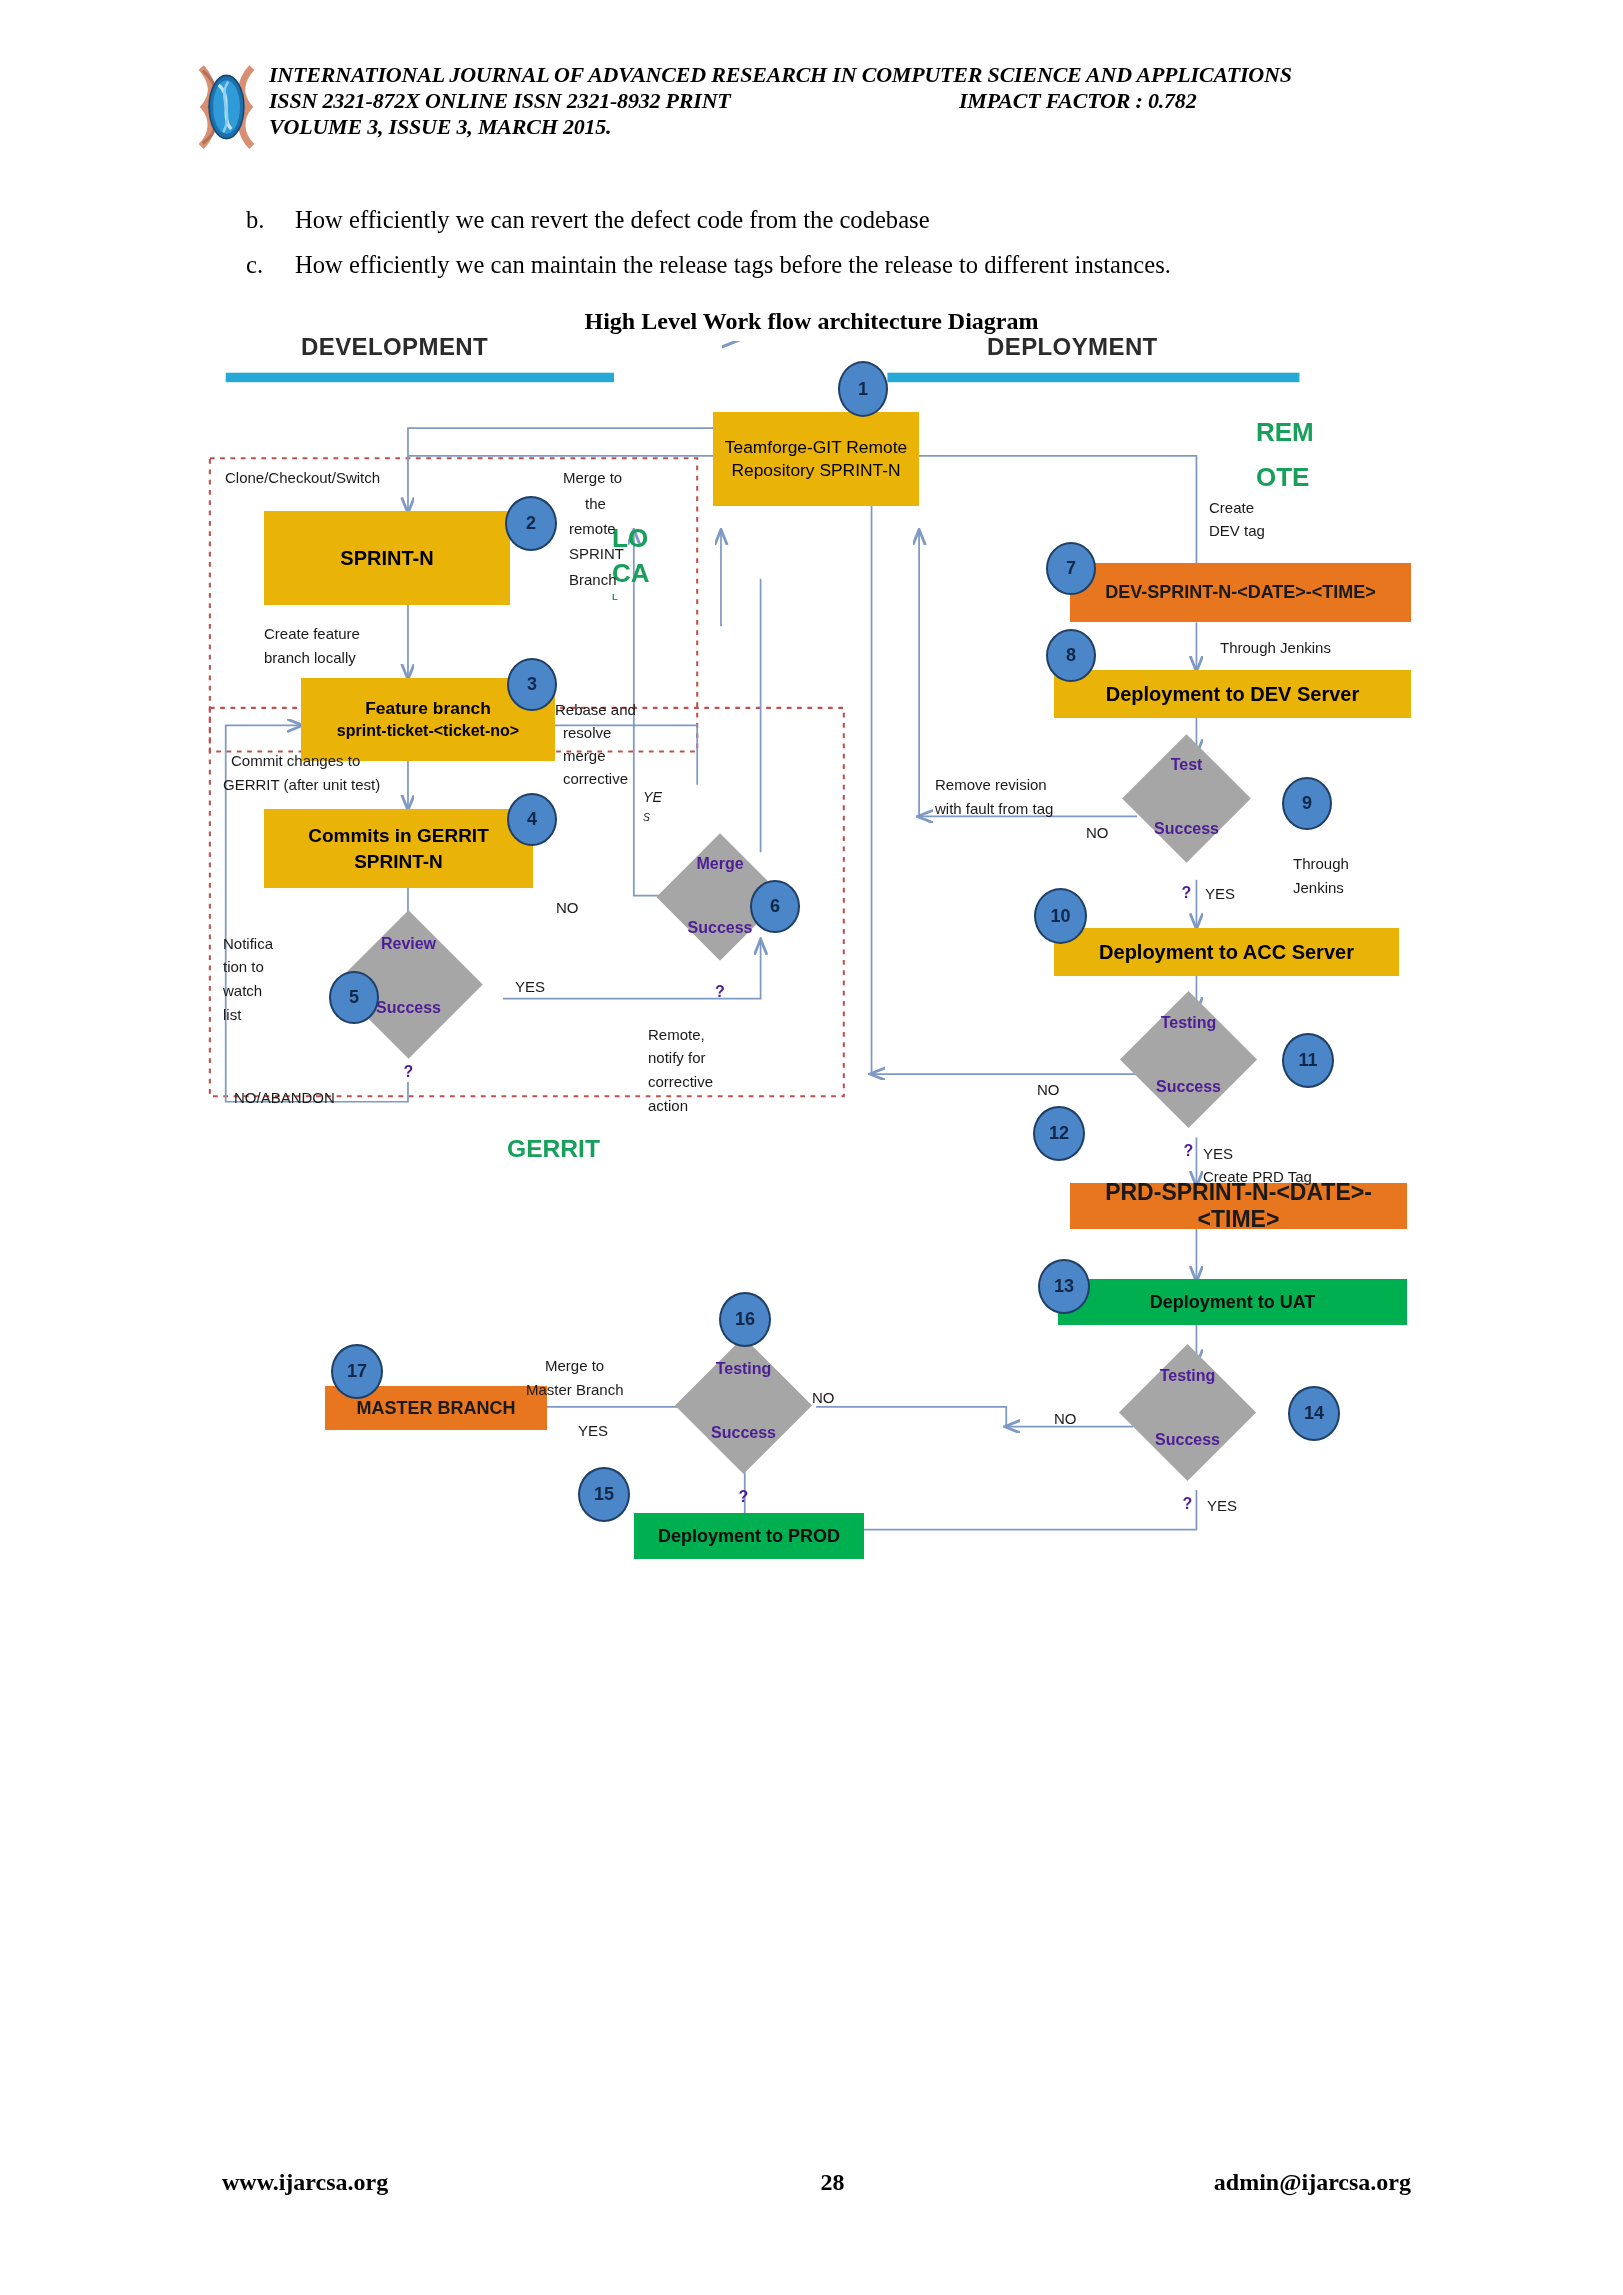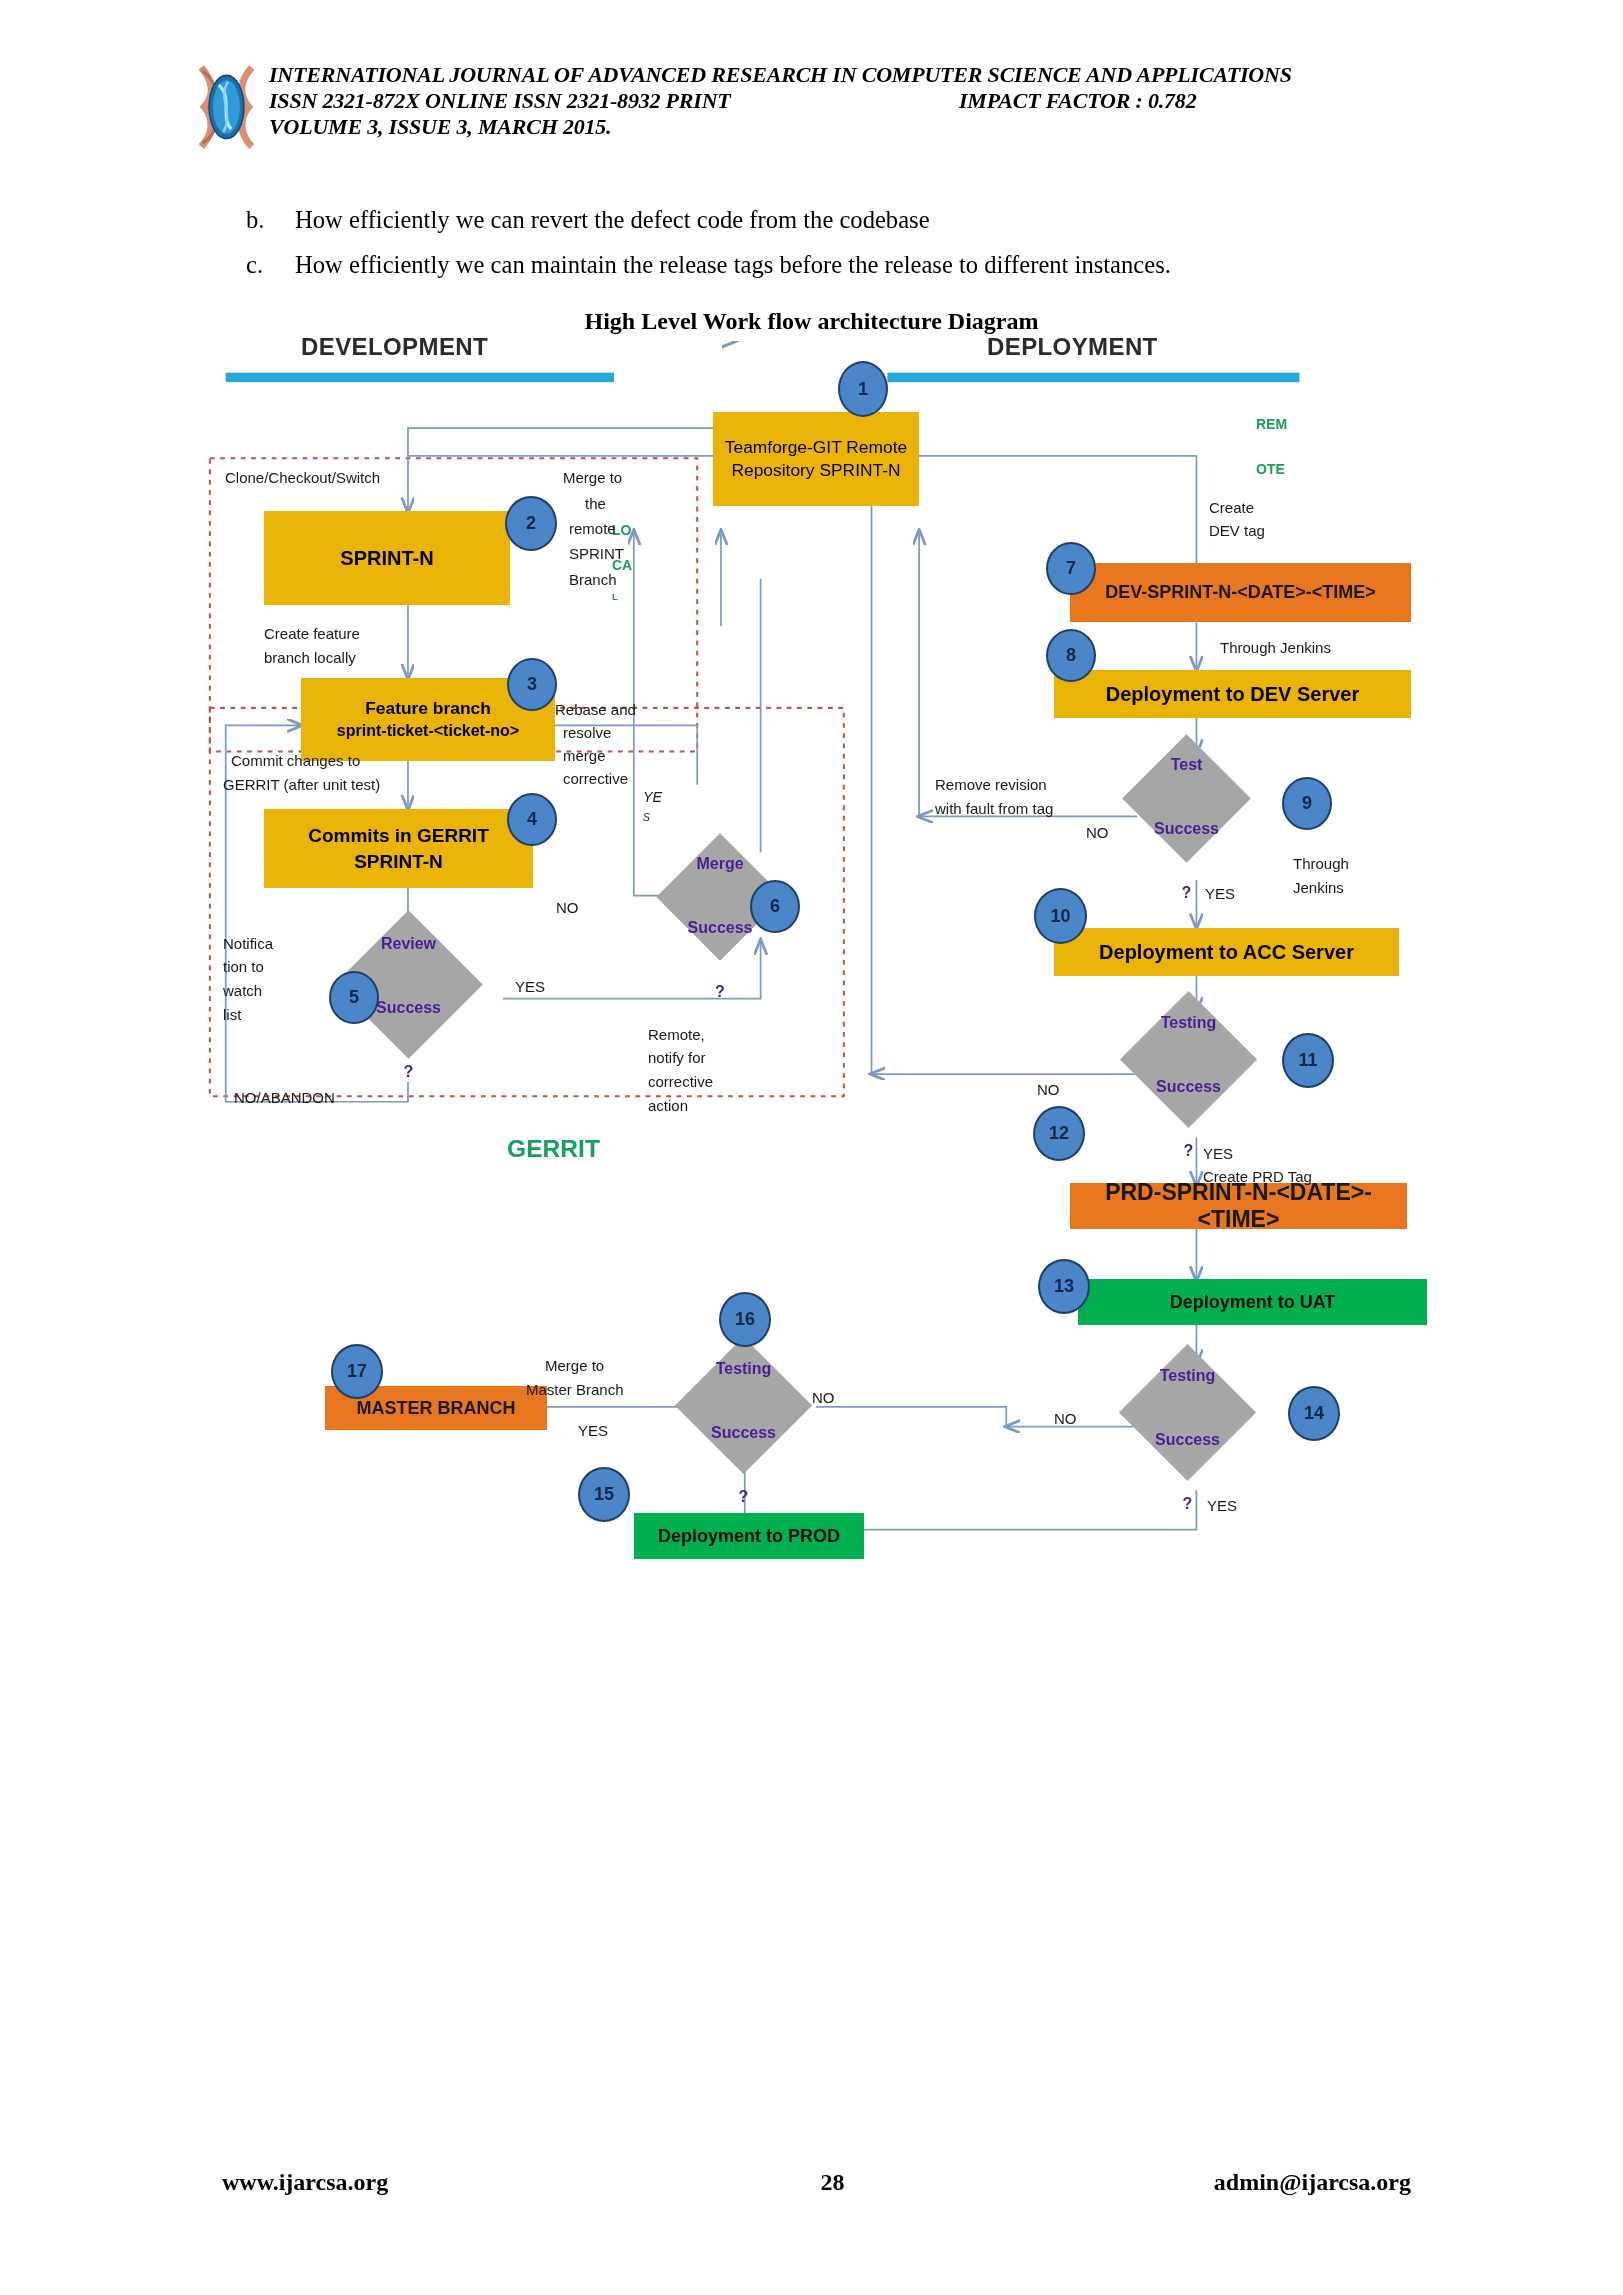--- a/index.html
+++ b/index.html
@@ -57,21 +57,21 @@
 
   .num{position:absolute;border-radius:50%;background:#4a86c8;border:2.4px solid #1f3f66;
        display:flex;align-items:center;justify-content:center;color:#12284a;
        font-family:"Liberation Sans",sans-serif;font-weight:bold;font-size:18px;}
 
   .lbl{position:absolute;font-family:"Liberation Sans",sans-serif;color:#1a1a1a;
        font-size:15px;line-height:1.55;}
   .lbl.sm{font-size:14.3px;font-style:italic;}
 
   .green-lbl{position:absolute;font-family:"Liberation Sans",sans-serif;font-weight:bold;
-       color:#17a05a;font-size:14px;line-height:1.25;}
+       color:#17a05a;font-size:26px;line-height:1.25;}
   .green-lbl.big{font-size:24.6px;}
 </style>
 </head>
 <body>
 
 <div class="page">
 
   <div class="hdr">
     <svg class="hdr-logo" viewBox="0 0 100 108">
       <path d="M18 4 C34 22 34 40 22 54 C34 68 34 88 18 104" stroke="#d98f72" stroke-width="9" fill="none"></path>
@@ -223,21 +223,21 @@
       </div>
 
       <div class="obox" style="left:880px;top:222px;width:341px;height:59px;font-size:18px;">DEV-SPRINT-N-&lt;DATE&gt;-&lt;TIME&gt;</div>
 
       <div class="gbox b" style="left:864px;top:587px;width:345px;height:48px;font-size:20px;">Deployment to ACC Server</div>
 
       <div class="gbox b" style="left:864px;top:329px;width:357px;height:48px;font-size:20px;">Deployment to DEV Server</div>
 
       <div class="obox" style="left:880px;top:842px;width:337px;height:46px;font-size:23px;">PRD-SPRINT-N-&lt;DATE&gt;-&lt;TIME&gt;</div>
 
-      <div class="grbox" style="left:888px;top:938px;width:349px;height:46px;font-size:18px;">Deployment to UAT</div>
+      <div class="grbox" style="left:868px;top:938px;width:349px;height:46px;font-size:18px;">Deployment to UAT</div>
 
       <div class="grbox" style="left:444px;top:1172px;width:230px;height:46px;font-size:18px;">Deployment to PROD</div>
 
       <div class="obox" style="left:135px;top:1045px;width:222px;height:44px;font-size:18px;">MASTER BRANCH</div>
 
       <div class="dia" style="left:485px;top:511px;width:90px;height:90px;">
         <div class="shape"></div>
         <div class="txt" style="font-size:16px;">
           <span>Merge</span>
           <span>Success</span>

